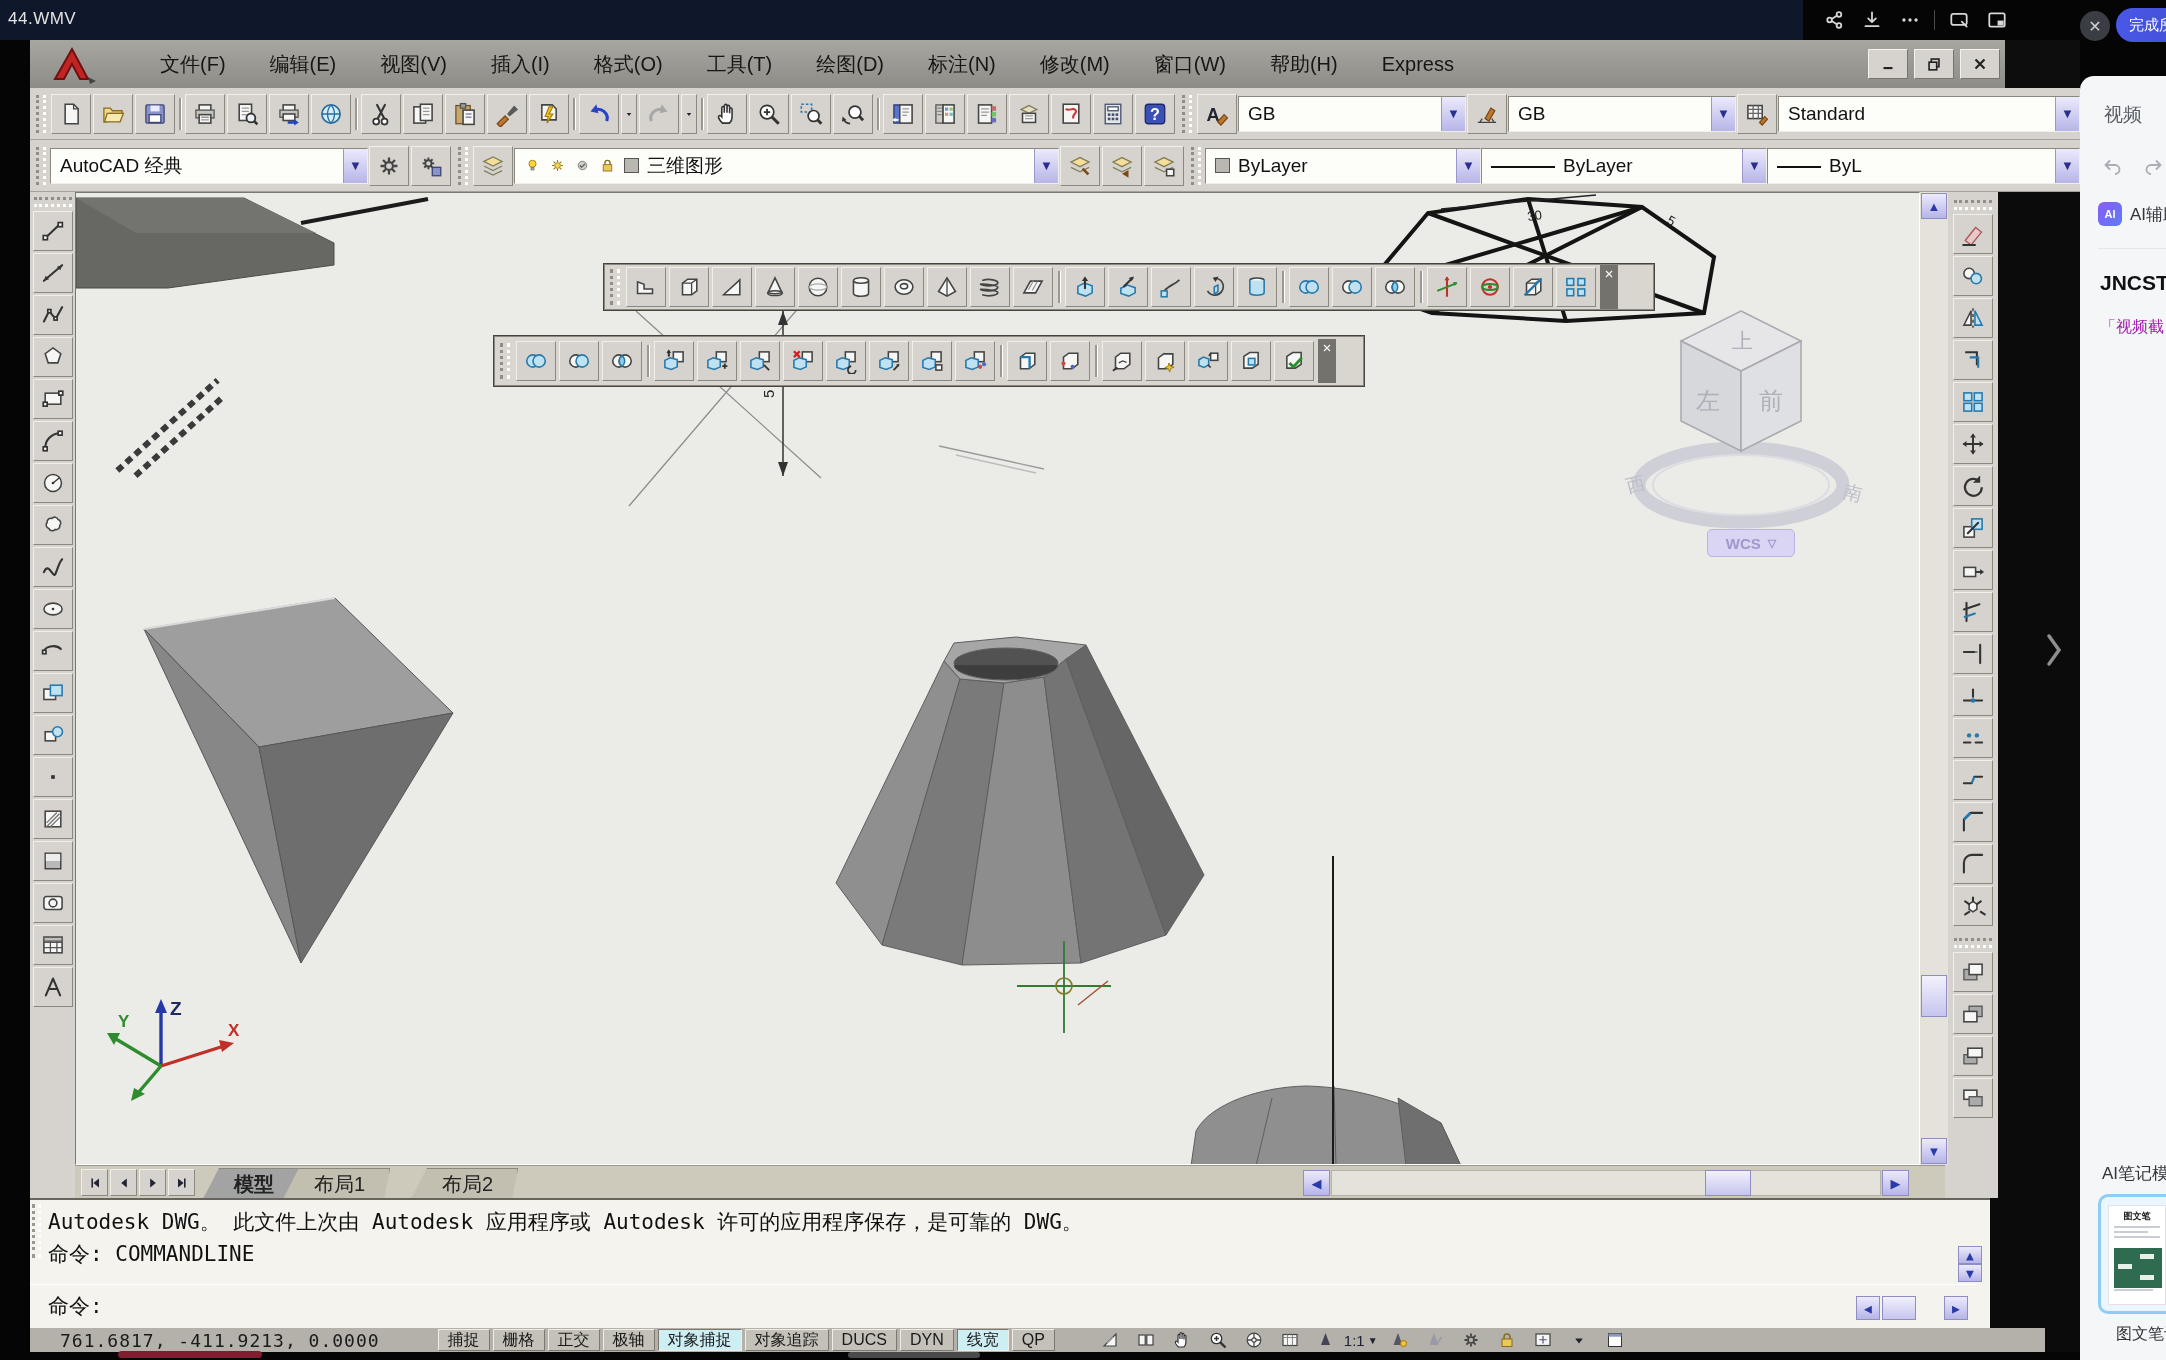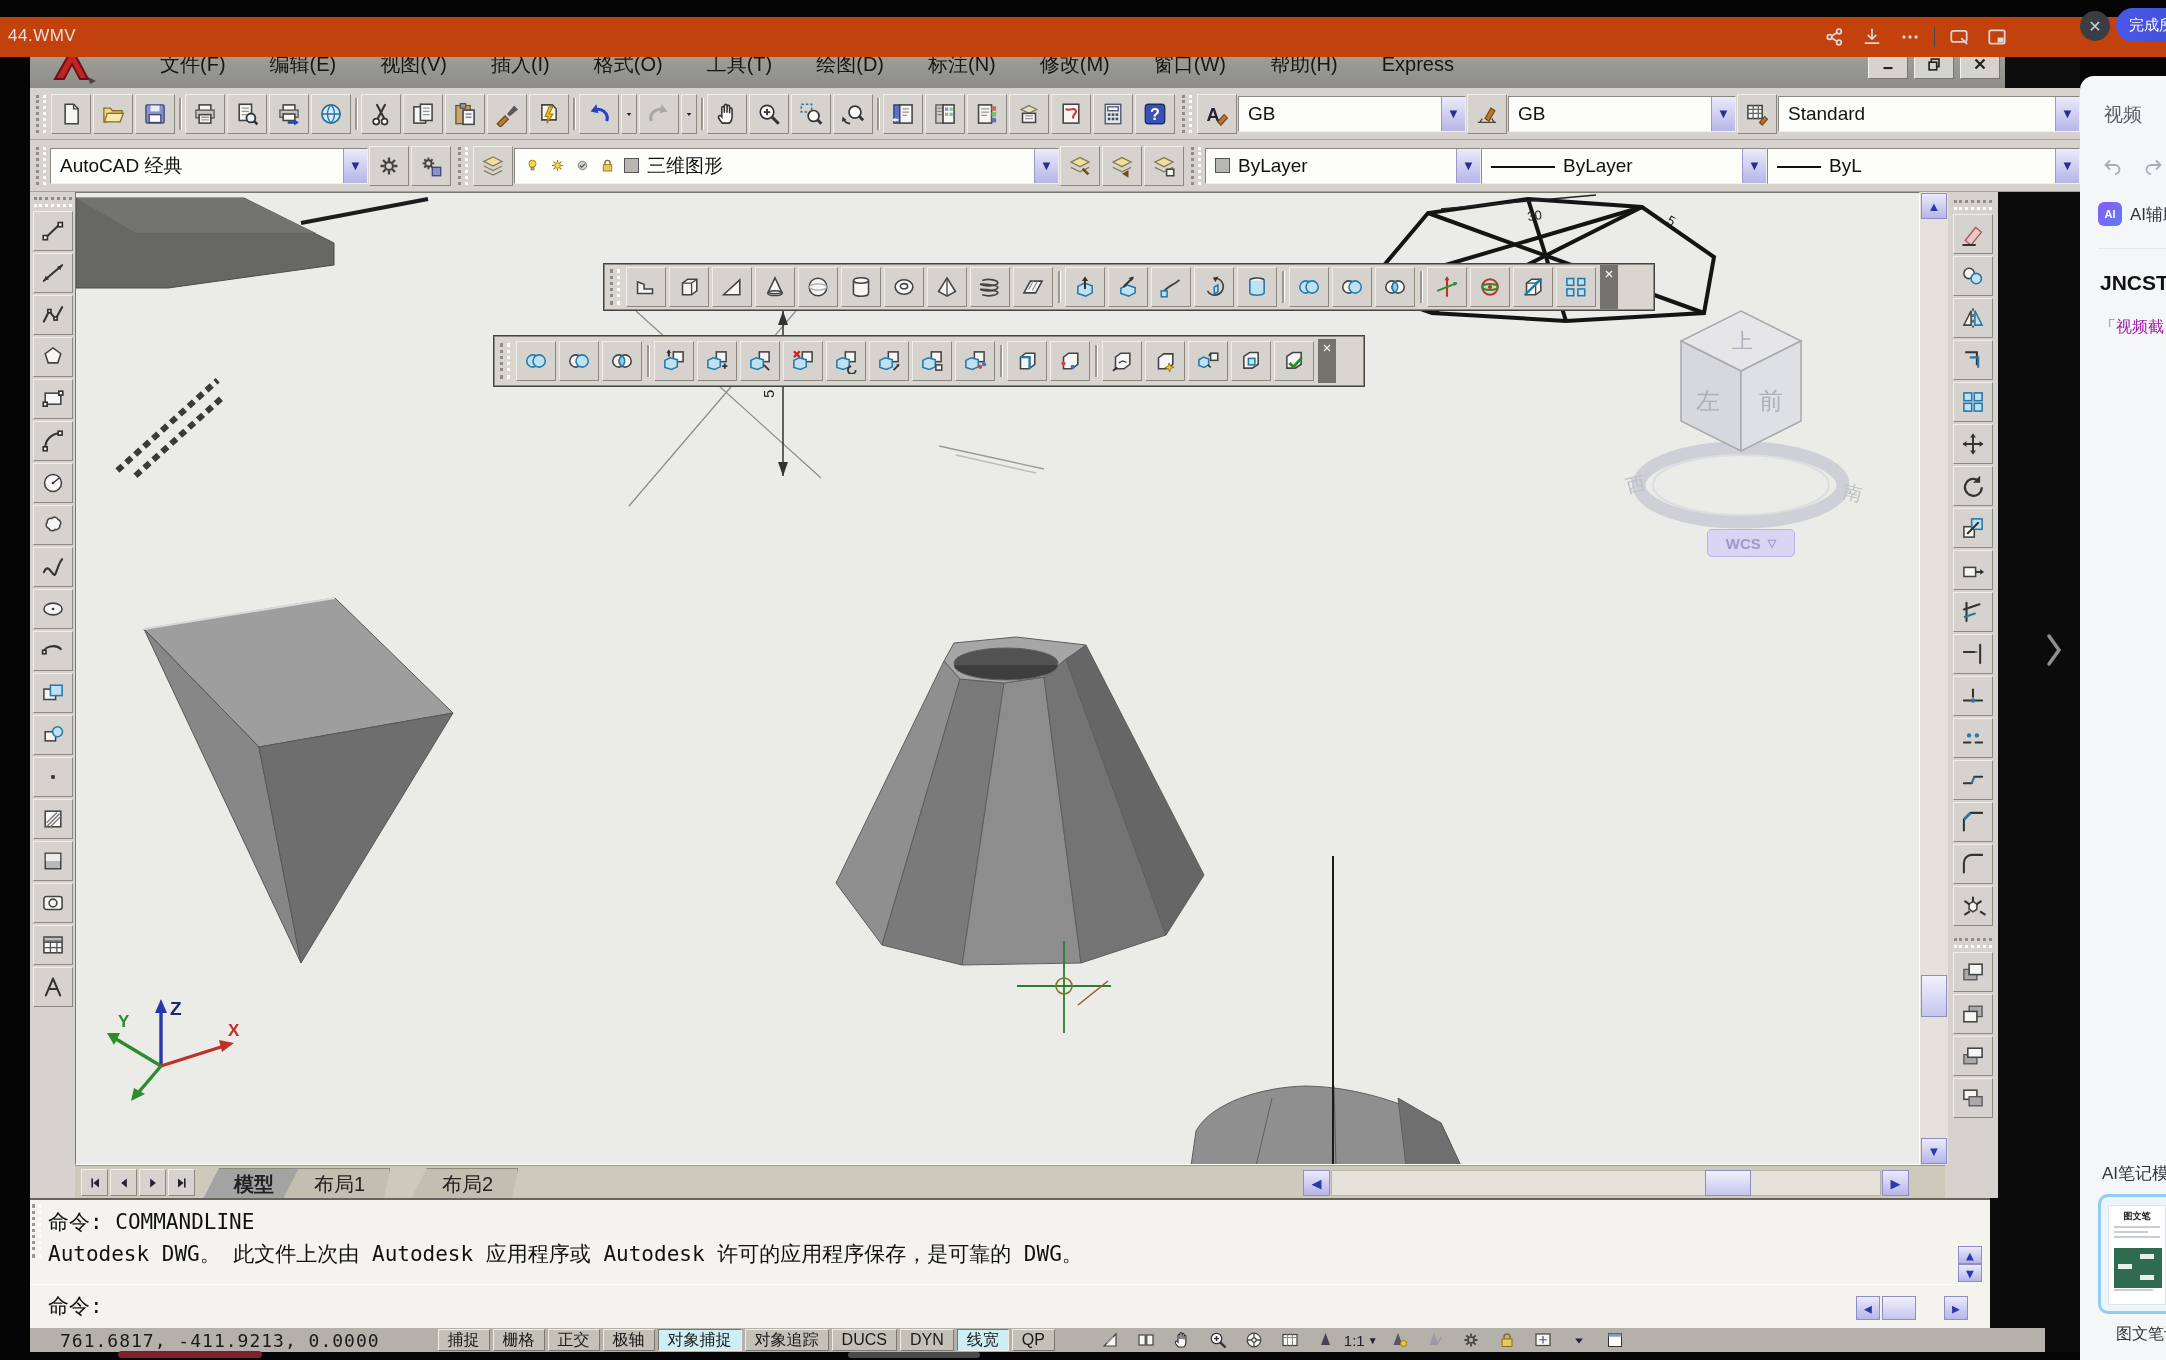--- a/index.html
+++ b/index.html
@@ -1,20 +1,20 @@
 <!DOCTYPE html>
 <html><head>
 <meta charset="utf-8">
 <style>
 *{margin:0;padding:0;box-sizing:border-box}
 body{background:#000;font-family:"Liberation Sans",sans-serif}
 #stage{position:relative;width:2166px;height:1360px;background:#050505;overflow:hidden}
 
 
-.vtitle{position:absolute;left:0;top:17px;width:2166px;height:40px;background:#c2410c;z-index:30}
+.vtitle{position:absolute;left:0;top:0;width:1803px;height:40px;background:#0f172a;z-index:30}
 .vtitle-text{position:absolute;left:8px;top:9px;font-size:17px;color:#e2e2e2;letter-spacing:.5px}
 .vicons{position:absolute;left:1820px;top:6px;display:flex;align-items:center;gap:10px}
 .vic{width:28px;height:28px;display:flex;align-items:center;justify-content:center;cursor:pointer}
 .vic svg{width:22px;height:22px}
 .vdivider{width:1px;height:20px;background:#4a4a4a}
 .pclose{position:absolute;left:2080px;top:11px;width:30px;height:30px;border-radius:50%;background:#3a3d44;color:#cfcfcf;font-size:16px;display:flex;align-items:center;justify-content:center;z-index:40;cursor:pointer}
 .pill{position:absolute;left:2116px;top:8px;width:60px;height:34px;border-radius:17px 0 0 17px;background:linear-gradient(90deg,#4a58e8,#4350d8);color:#fff;font-size:15px;line-height:34px;padding-left:13px;white-space:nowrap;overflow:hidden;z-index:40;cursor:pointer}
 .panel-toggle{position:absolute;left:2044px;top:628px;width:22px;height:44px;z-index:40;cursor:pointer}
 .pbar{position:absolute;z-index:35;border-radius:4px}
 .pbar.red{left:118px;top:1351px;width:144px;height:7px;background:#7d1f2e}
@@ -1467,22 +1467,22 @@
         </div>
       <div class="sbtn" style="left:1228px;top:4px;width:27px;height:26px">◀</div>
       <div class="strack" style="left:1256px;top:4px;width:550px;height:26px"></div>
       <div class="sthumb" style="left:1630px;top:4px;width:46px;height:26px"></div>
       <div class="sbtn" style="left:1807px;top:4px;width:27px;height:26px">▶</div>
     </div>
 
     <div id="cmd">
       <div class="cmd-grip"></div>
       <div class="cmd-hist">
+        <div>Autodesk DWG。  此文件上次由 Autodesk 应用程序或 Autodesk 许可的应用程序保存，是可靠的 DWG。</div>
         <div>命令: COMMANDLINE</div>
-        <div>Autodesk DWG。  此文件上次由 Autodesk 应用程序或 Autodesk 许可的应用程序保存，是可靠的 DWG。</div>
       </div>
       <div class="sbtn" style="left:1928px;top:46px;width:24px;height:18px">▲</div>
       <div class="sbtn" style="left:1928px;top:64px;width:24px;height:18px">▼</div>
       <div class="cmd-sep"></div>
       <div class="cmd-prompt">命令:</div>
       <div class="sbtn" style="left:1826px;top:96px;width:24px;height:24px">◀</div>
       <div class="sthumb" style="left:1852px;top:96px;width:34px;height:24px"></div>
       <div class="sbtn" style="left:1914px;top:96px;width:24px;height:24px">▶</div>
     </div>
     <div class="cmdfill"></div>

